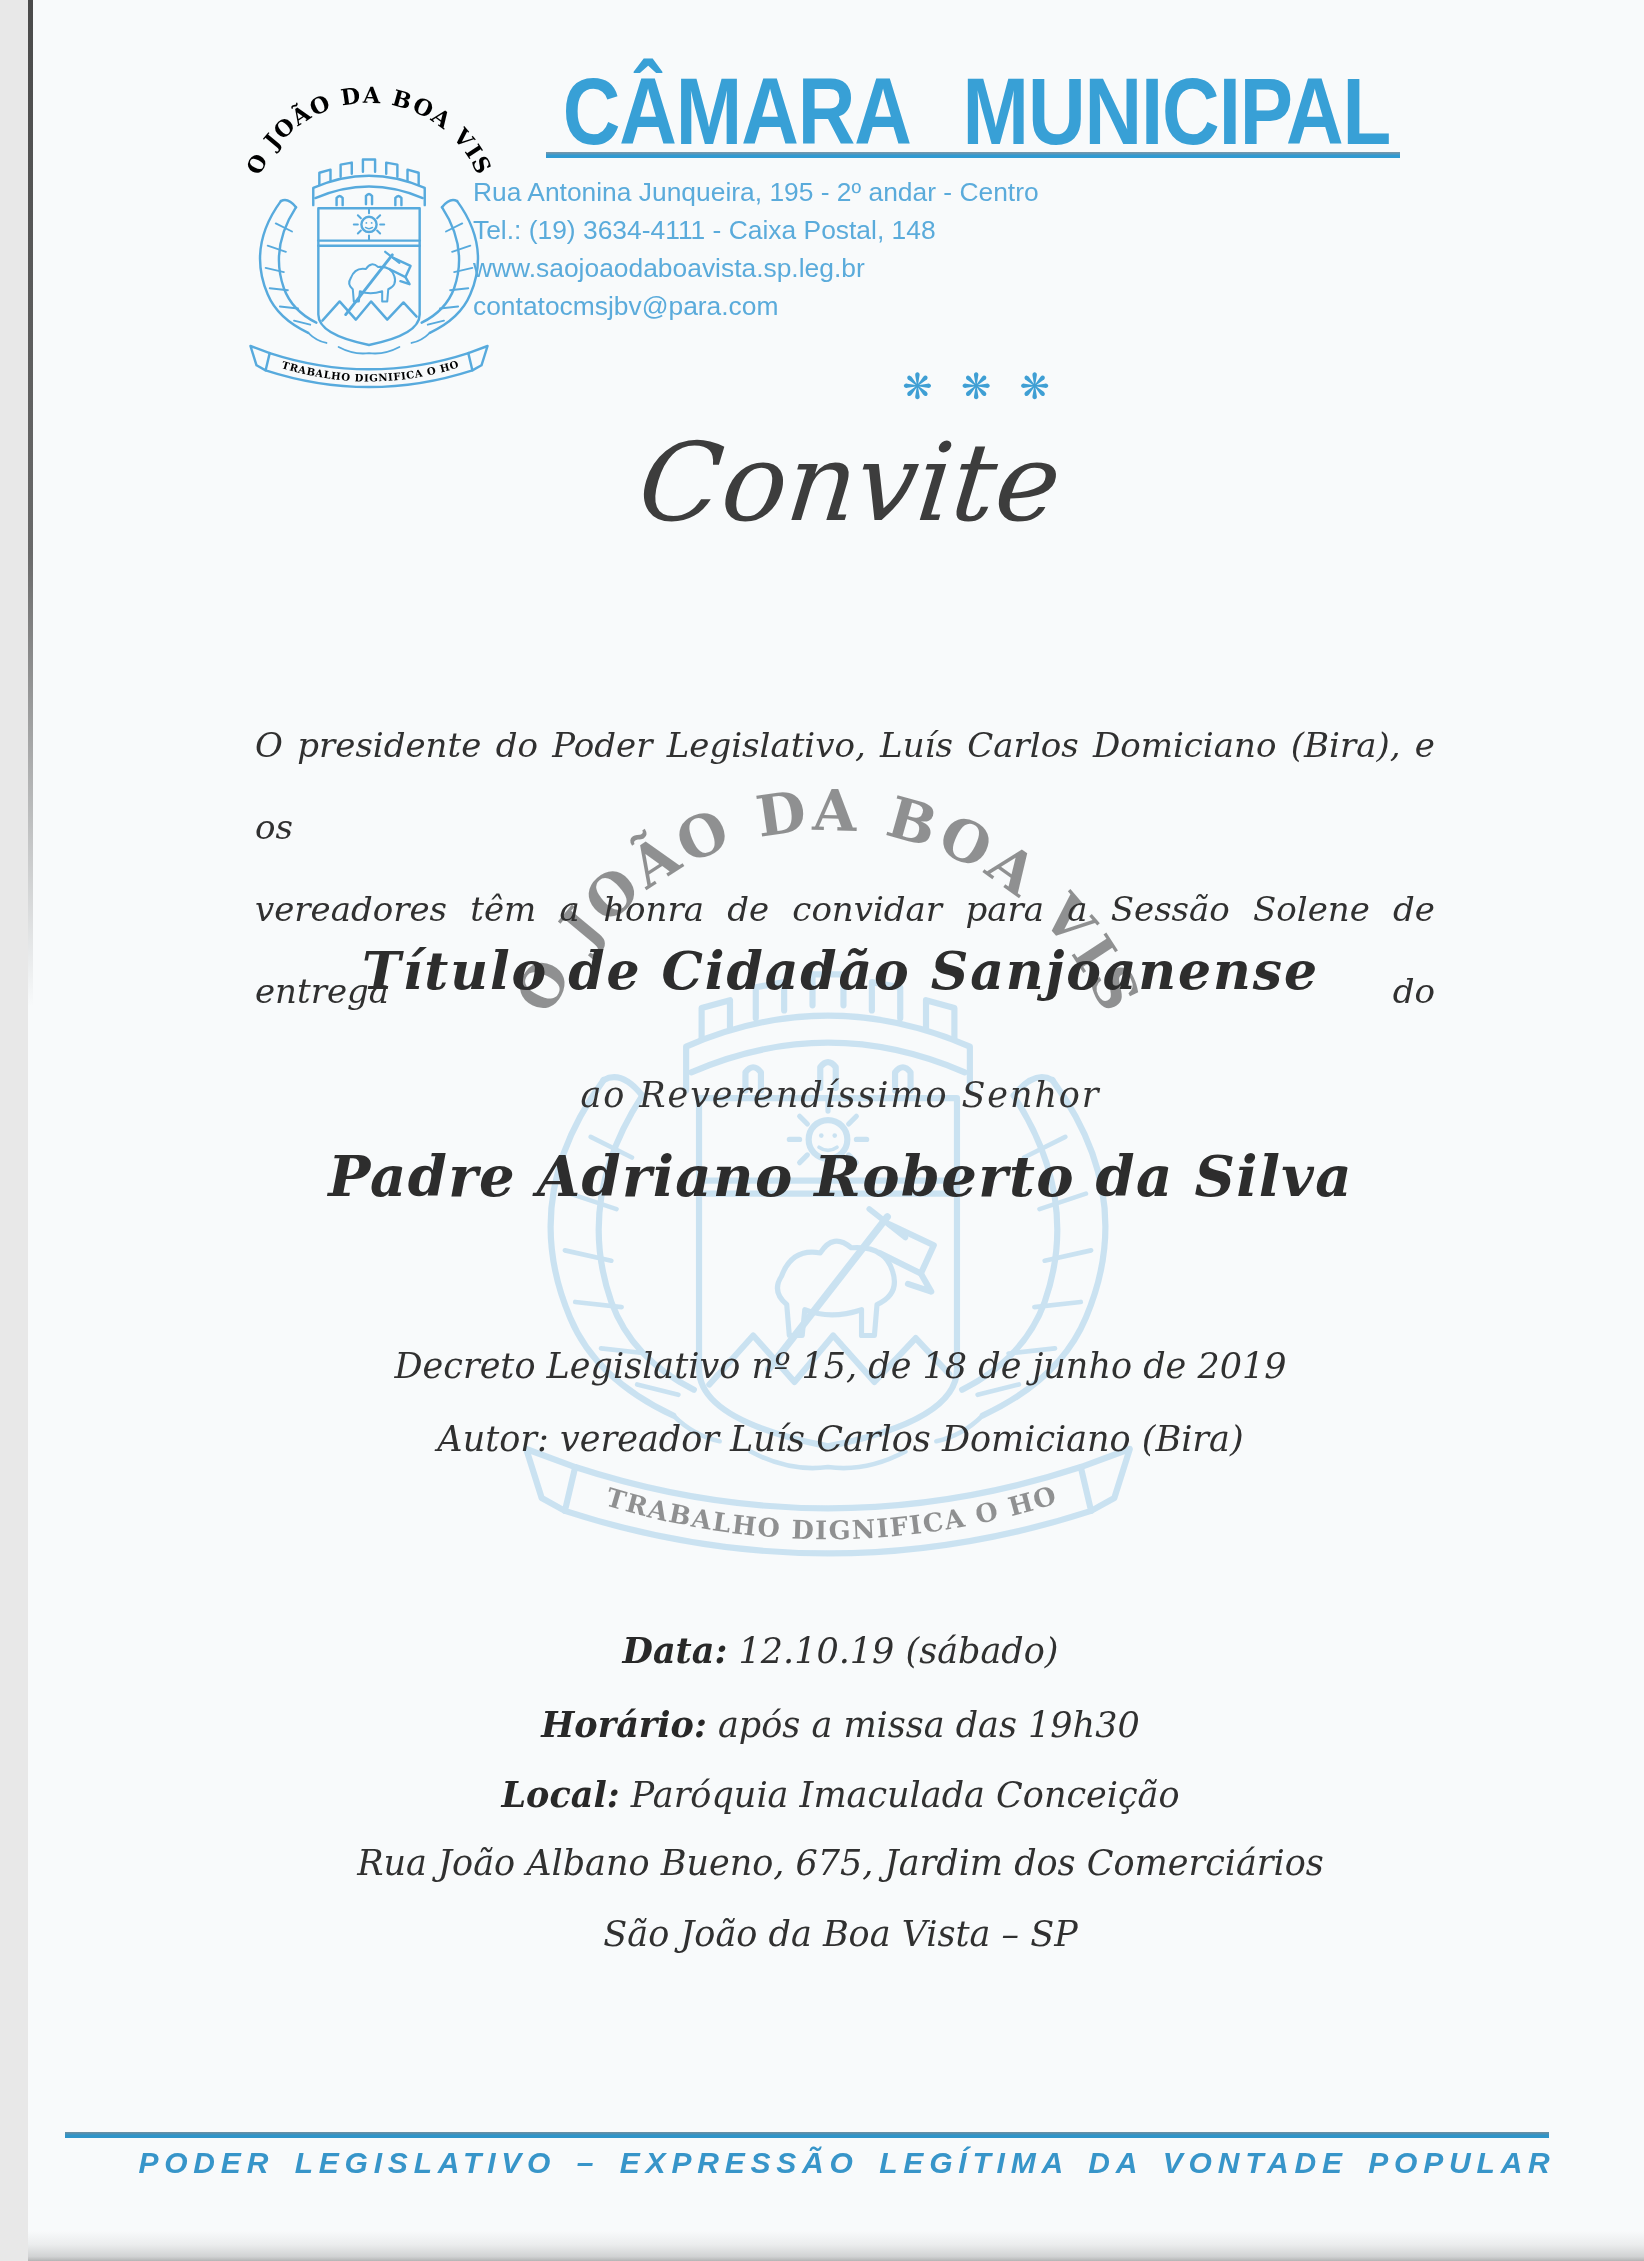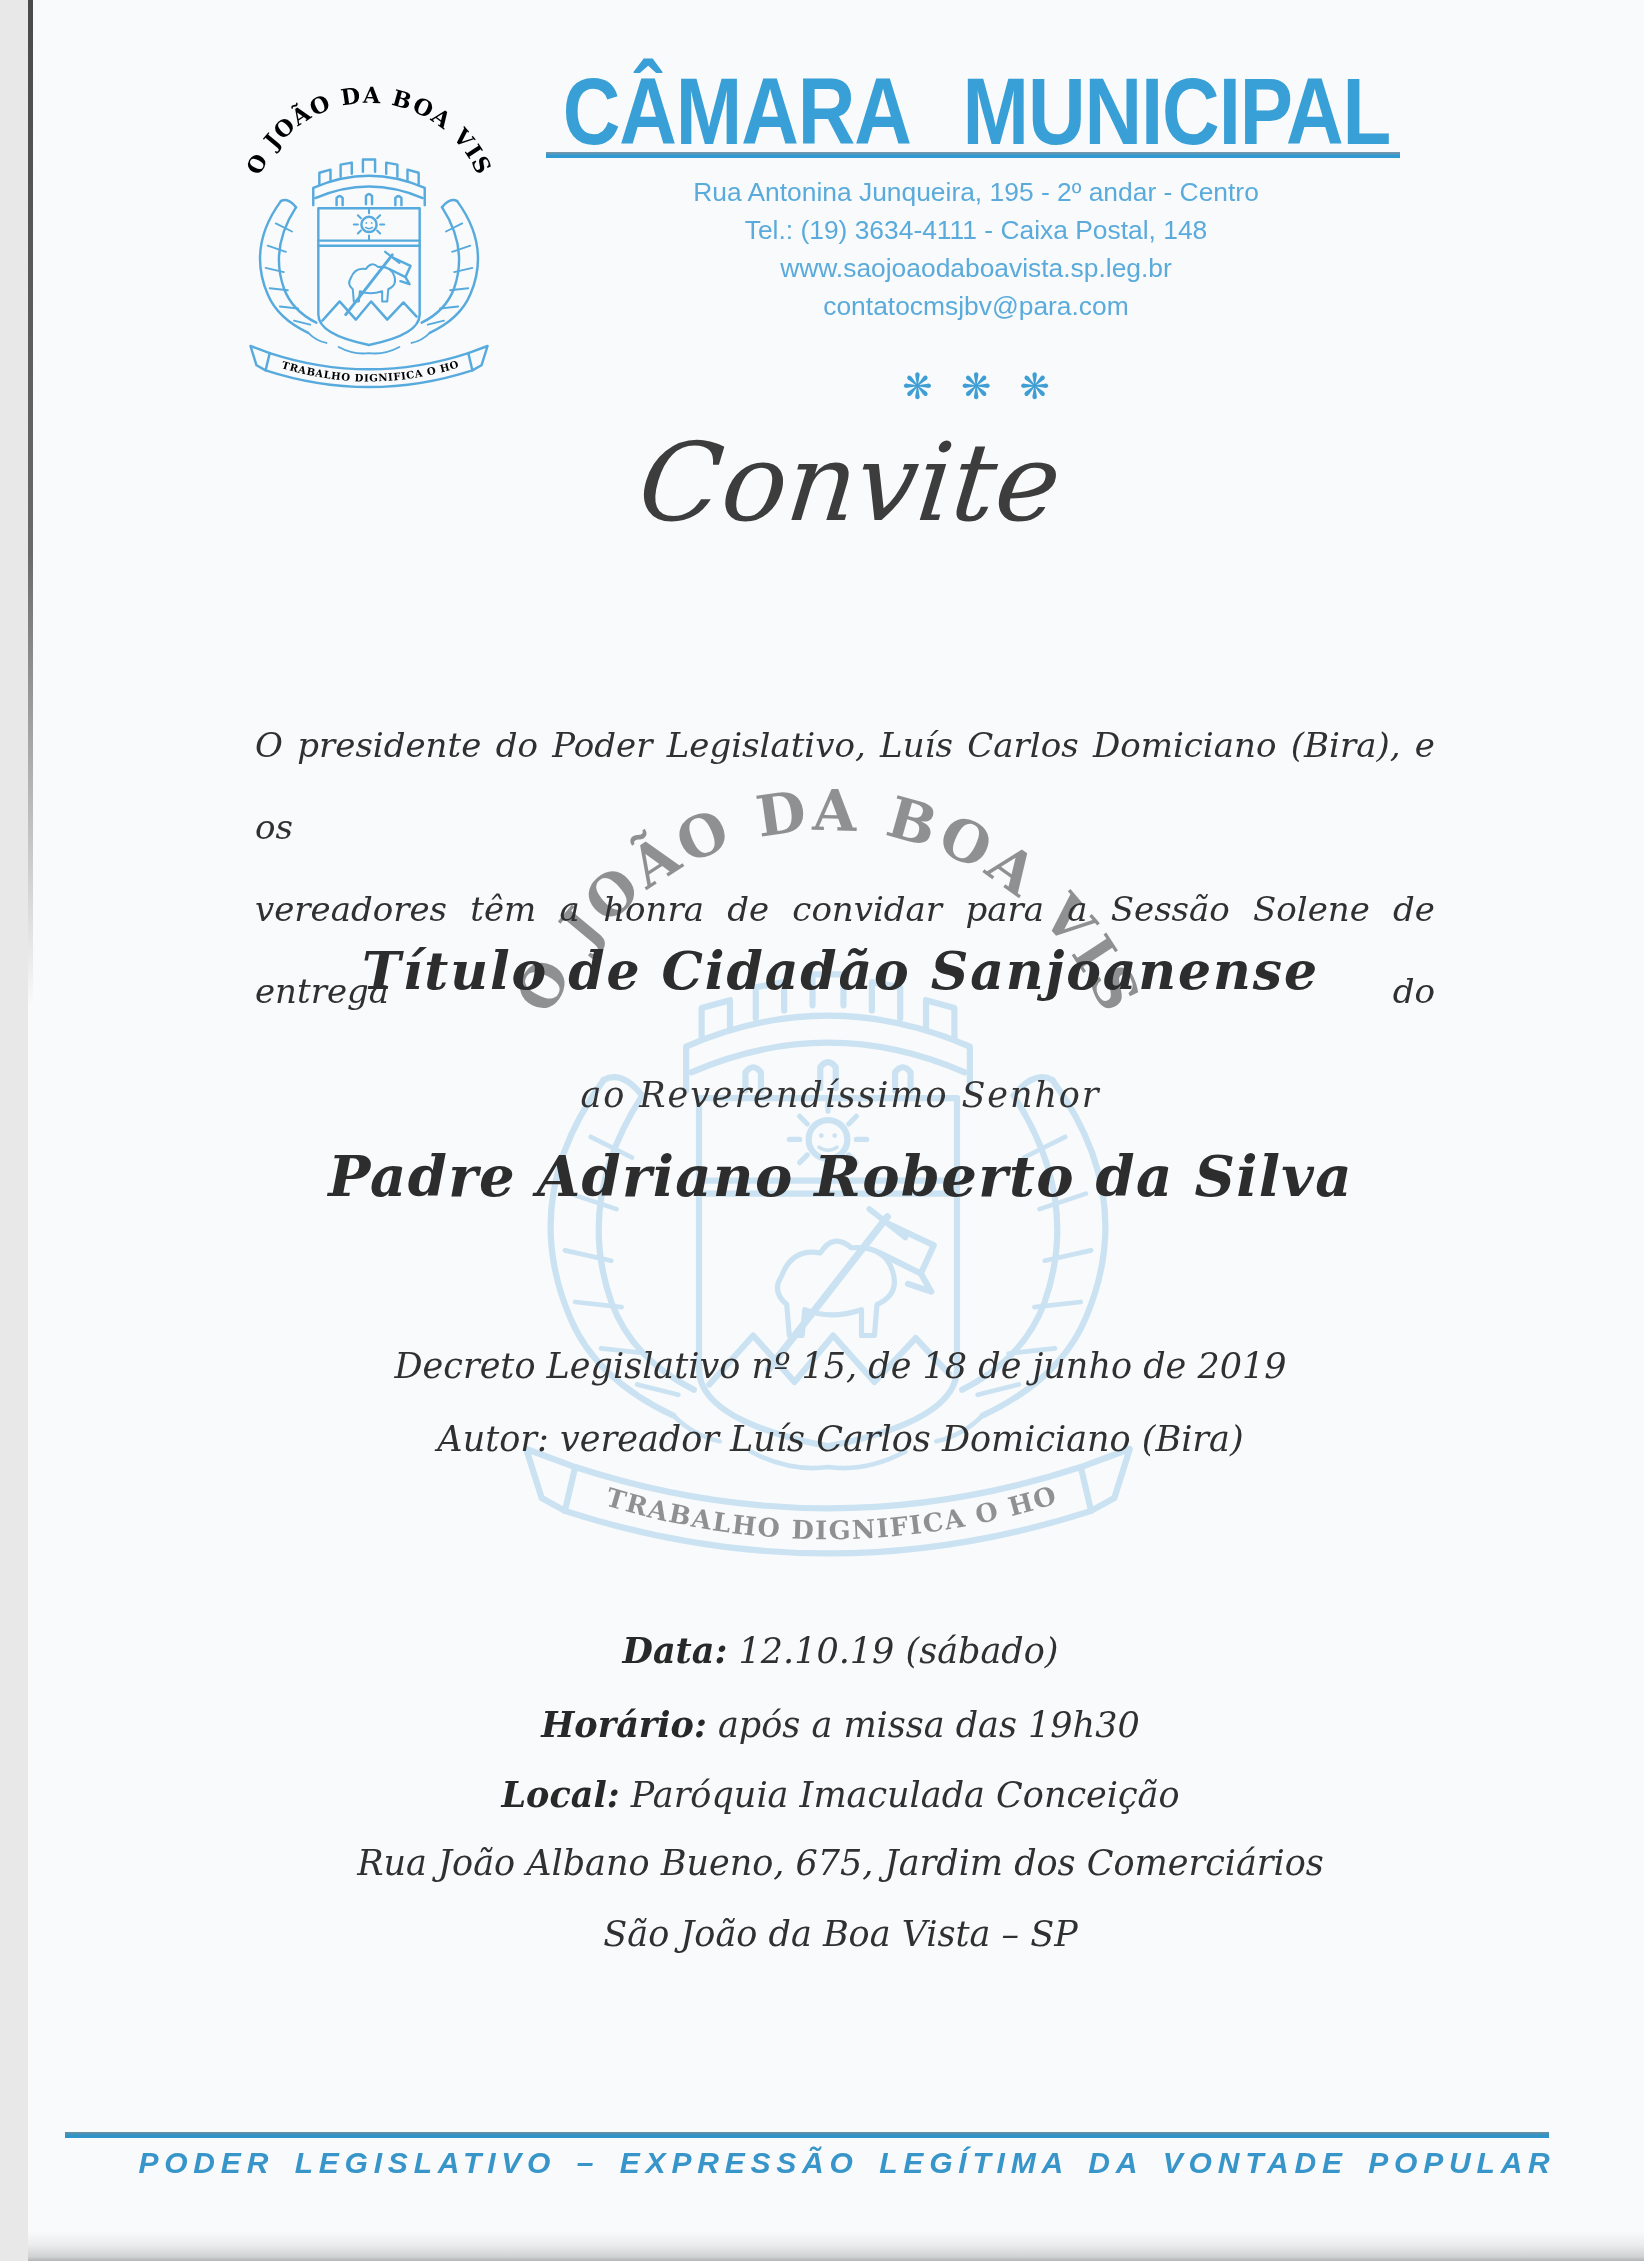--- a/index.html
+++ b/index.html
@@ -42,21 +42,21 @@
     font-weight: 700; font-size: 95px; color: #38a0d6;
     letter-spacing: -1.3px; word-spacing: 40px; white-space: nowrap;
   }
   .org-title .squeeze { display: inline-block; transform: scaleX(0.84); transform-origin: 50% 50%; }
   .title-underline {
     position: absolute; left: 518px; top: 152px; width: 854px; height: 6.4px;
     background: linear-gradient(180deg, #7d96a6 0%, #2f9ad2 60%, #2f9ad2 100%);
   }
   .header-address {
     position: absolute; left: 445px; top: 173px; width: 1006px;
-    text-align: center;
+    text-align: left;
     font-family: "Liberation Sans", "DejaVu Sans", sans-serif;
     font-size: 26.4px; line-height: 38px; color: #5aabdb;
   }
   .header-address div { white-space: nowrap; }
   .ornament-separator {
     position: absolute; left: 445px; top: 366px; width: 1006px;
     text-align: center; font-family: "DejaVu Sans", sans-serif;
     font-size: 36px; color: #3f9fd4; word-spacing: 17px;
   }
 

